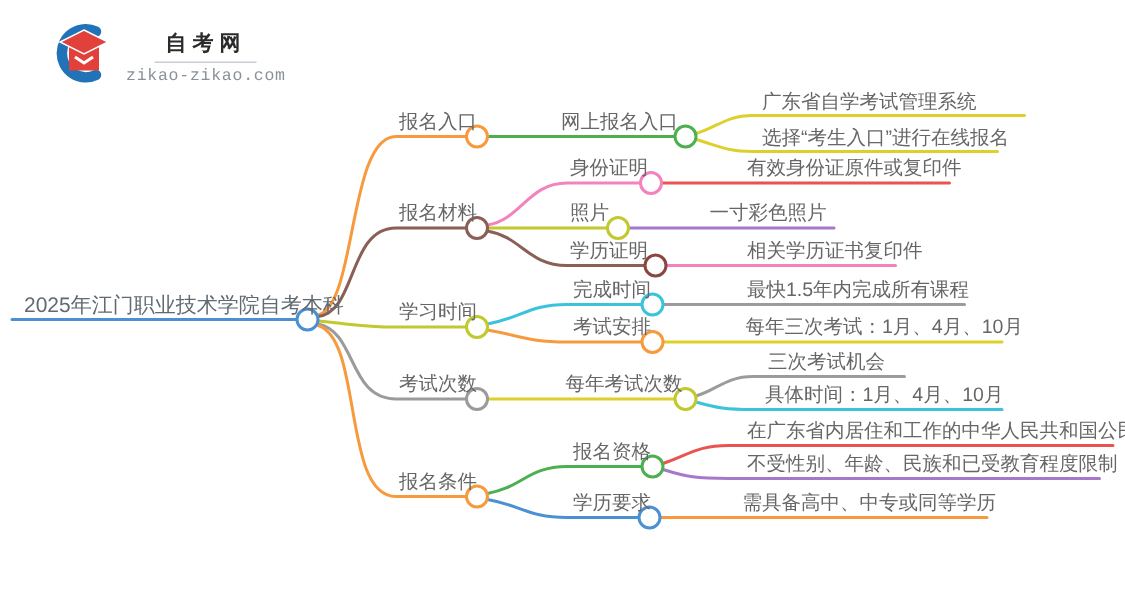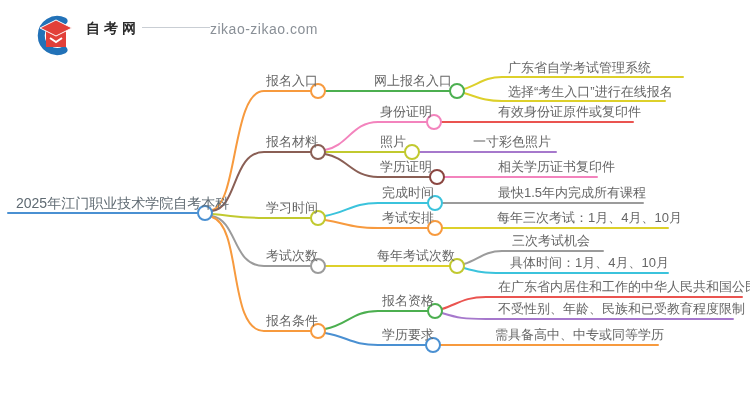--- a/index.html
+++ b/index.html
@@ -1,24 +1,24 @@
 <!DOCTYPE html>
 <html><head>
 <meta charset="utf-8">
 <style>
   html,body{margin:0;padding:0;background:#fff;}
   .canvas{position:relative;width:750px;height:410px;background:#fff;overflow:hidden;
           font-family:"Liberation Sans",sans-serif;}
   
   .logo{position:absolute;left:34px;top:14px;display:flex;align-items:flex-start;}
   .logo-icon{width:42px;height:42px;}
-  .logo-text{margin-left:8px;display:flex;flex-direction:row;align-items:center;}
+  .logo-text{margin-left:8px;display:flex;flex-direction:column;align-items:center;font-family:Liberation Mono, monospace;}
   .logo-title{font-size:14px;font-weight:bold;color:#2b2b2b;letter-spacing:4px;padding:6px 2px 3px 2px;}
   .logo-divider{width:68px;height:1px;background:#c9ced4;}
-  .logo-sub{font-size:14px;color:#8a9097;padding-top:3px;letter-spacing:0.5px;}
+  .logo-sub{font-size:11px;color:#8a9097;padding-top:3px;letter-spacing:0.5px;}
   
   svg.map{position:absolute;left:0;top:0;}
   .line{fill:none;stroke-width:2;stroke-linecap:round;}
   .node-circle{fill:#fff;stroke-width:2;}
   text{font-family:"Liberation Sans",sans-serif;fill:#666666;font-size:13px;}
   .root-lbl{font-size:14px;fill:#5f6a72;}
   .s-blue{stroke:#4a90d2}.s-orange{stroke:#f79a3e}.s-green{stroke:#4caf50}
   .s-olive{stroke:#c1c92f}.s-yellow{stroke:#ddd02b}.s-brown{stroke:#8a5f55}
   .s-maroon{stroke:#8b4640}.s-pink{stroke:#f383bd}.s-red{stroke:#ea5450}
   .s-purple{stroke:#a678cc}.s-gray{stroke:#9b9b9b}.s-cyan{stroke:#3bc3dc}

